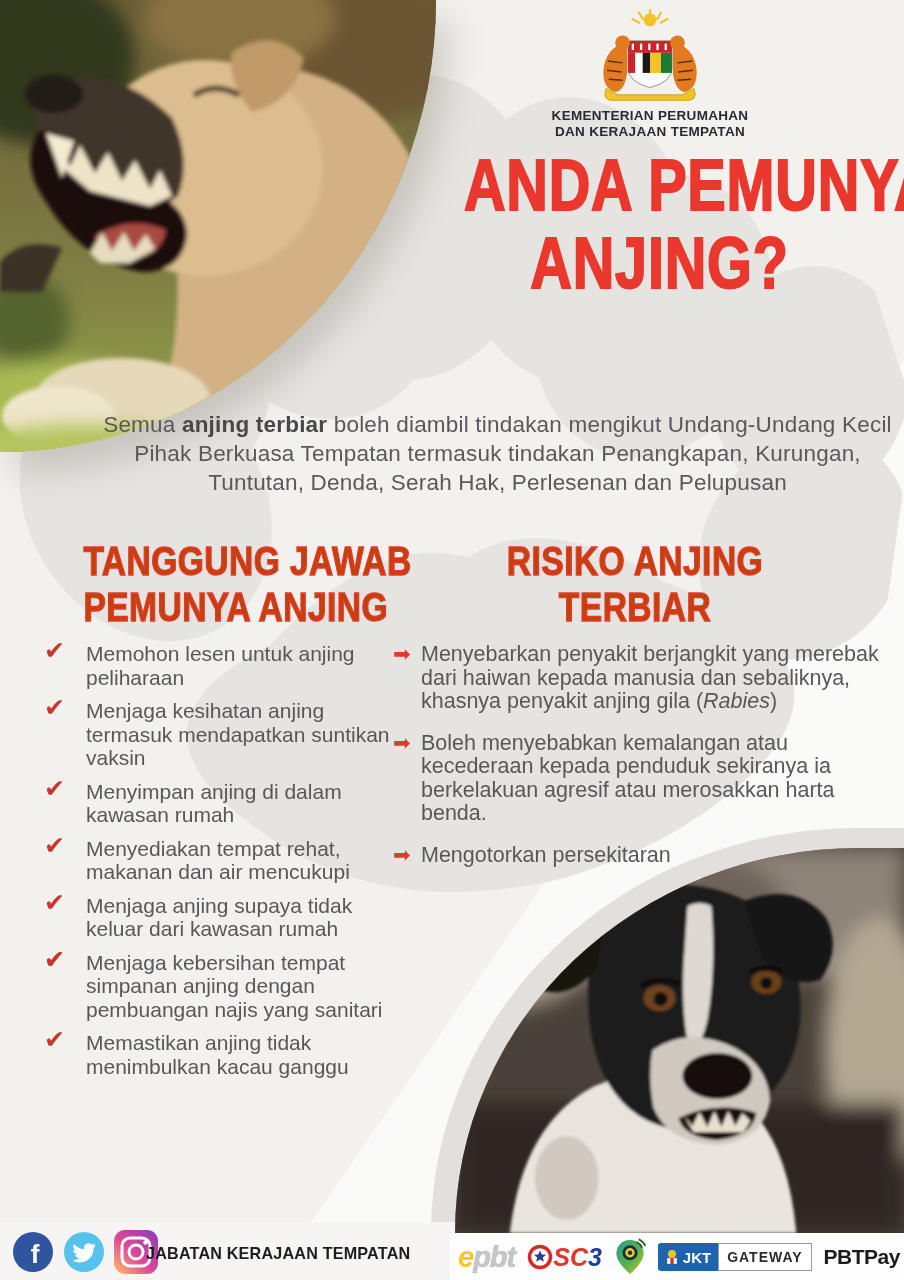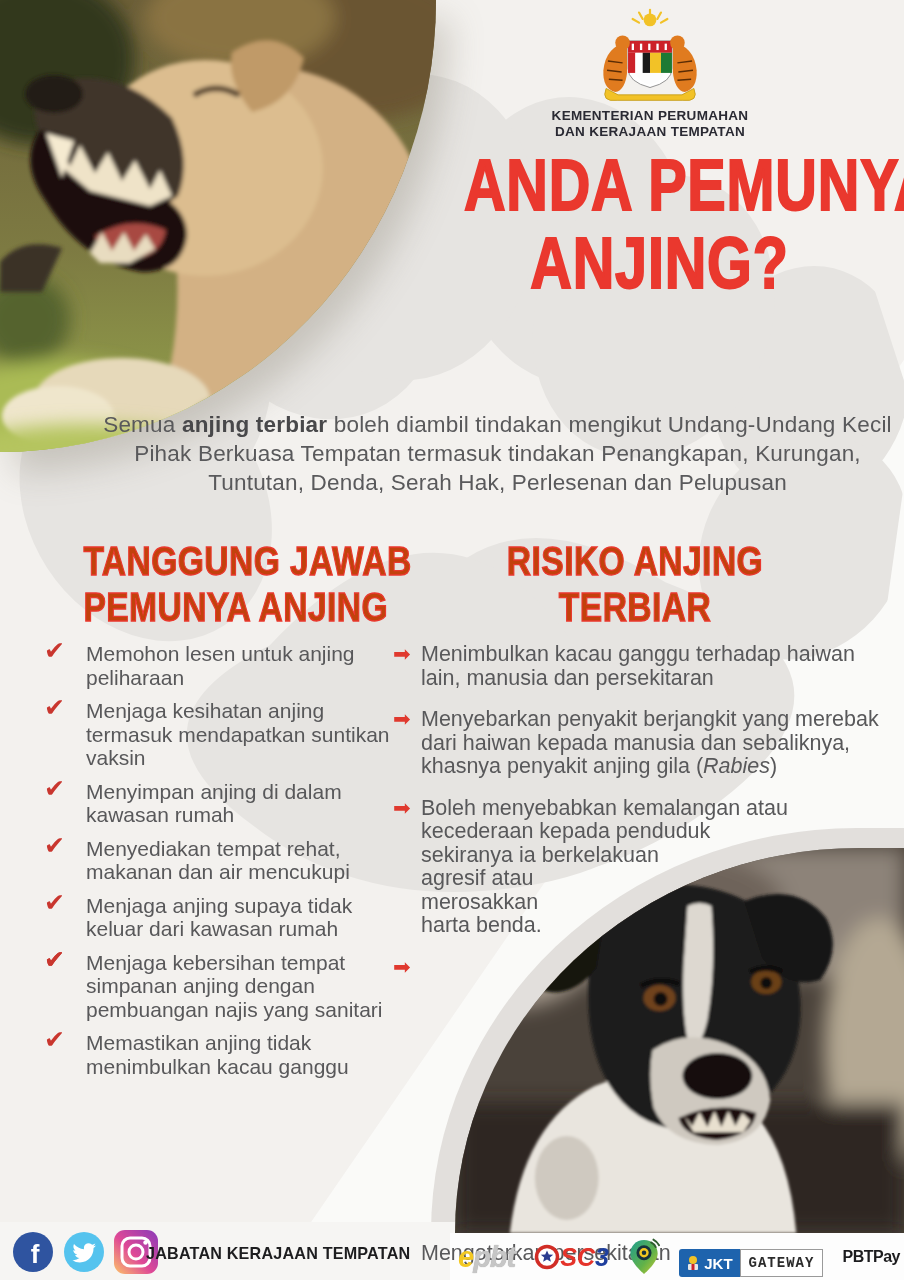--- a/index.html
+++ b/index.html
@@ -68,26 +68,26 @@
   .social-row svg{display:block;}
   .dept{position:absolute;left:146px;top:1244px;z-index:3;font-size:17px;font-weight:bold;color:#1d1d1f;
         letter-spacing:.2px;transform:scaleX(.95);transform-origin:left;white-space:nowrap;}
   .logo-row{position:absolute;left:458px;top:1237px;width:442px;height:40px;z-index:3;
         display:flex;align-items:center;justify-content:space-between;}
   .epbt{font-style:italic;font-weight:bold;font-size:29px;letter-spacing:-1px;white-space:nowrap;}
   .epbt .e{color:#f3c822;}
   .epbt .rest{color:#c6c6c6;text-shadow:0 0 1px #9b9b9b;}
   .osc{display:flex;align-items:center;font-style:italic;font-weight:bold;font-size:25px;white-space:nowrap;}
   .osc .s,.osc .c{color:#e5332a;} .osc .three{color:#1f3f9e;}
-  .jkt-box{display:flex;align-items:flex-start;height:16px;}
+  .jkt-box{display:flex;align-items:center;height:16px;}
   .jkt-blue{display:flex;align-items:center;gap:4px;background:#1e63ad;color:#fff;height:28px;
         padding:0 7px;border-radius:3px 0 0 3px;font-weight:bold;font-size:15px;}
   .gateway{display:flex;align-items:center;background:#fff;border:1px solid #9a9a9a;height:26px;
-        padding:0 8px;color:#2b2b2b;font-weight:bold;font-size:14px;letter-spacing:1px;font-family:Liberation Mono, monospace;}
-  .pbtpay{font-weight:bold;font-size:16px;color:#1c1c1e;letter-spacing:-.5px;}
+        padding:0 8px;color:#2b2b2b;font-weight:bold;font-size:14px;letter-spacing:1px;}
+  .pbtpay{font-weight:bold;font-size:21px;color:#1c1c1e;letter-spacing:-.5px;}
 </style>
 </head>
 <body>
 
 <div class="poster">
   <div class="bg-band"></div>
 
   <div class="dots dots-left"></div>
   <div class="dots dots-right"></div>
 
@@ -222,21 +222,20 @@
     <div class="l-item"><span class="check">✔</span><span>Menjaga kebersihan tempat simpanan anjing dengan pembuangan najis yang sanitari</span></div>
     <div class="l-item"><span class="check">✔</span><span>Memastikan anjing tidak menimbulkan kacau ganggu</span></div>
   </div>
 
   <div class="sec-head head-right">
     <span class="line">RISIKO ANJING</span>
     <span class="line">TERBIAR</span>
   </div>
   <div class="r-list">
     <div class="pic-spacer"></div>
-    <div class="r-item"><span class="arrow">➡</span><span><span>Menimbulkan kacau ganggu terhadap haiwan lain, manusia dan persekitaran</span></span></div>
     <div class="r-item"><span class="arrow">➡</span><span><span>Menyebarkan penyakit berjangkit yang merebak dari haiwan kepada manusia dan sebaliknya, khasnya penyakit anjing gila (</span><i>Rabies</i><span>)</span></span></div>
     <div class="r-item"><span class="arrow">➡</span><span><span>Boleh menyebabkan kemalangan atau kecederaan kepada penduduk sekiranya ia berkelakuan agresif atau merosakkan harta benda.</span></span></div>
     <div class="r-item"><span class="arrow">➡</span><span><span>Mengotorkan persekitaran</span></span></div>
   </div>
 
   <div class="photo-br-halo"></div>
   <div class="photo-br">
     <svg viewBox="0 0 450 385" preserveAspectRatio="none">
       <defs>
         <filter id="b3" x="-40%" y="-40%" width="180%" height="180%">

